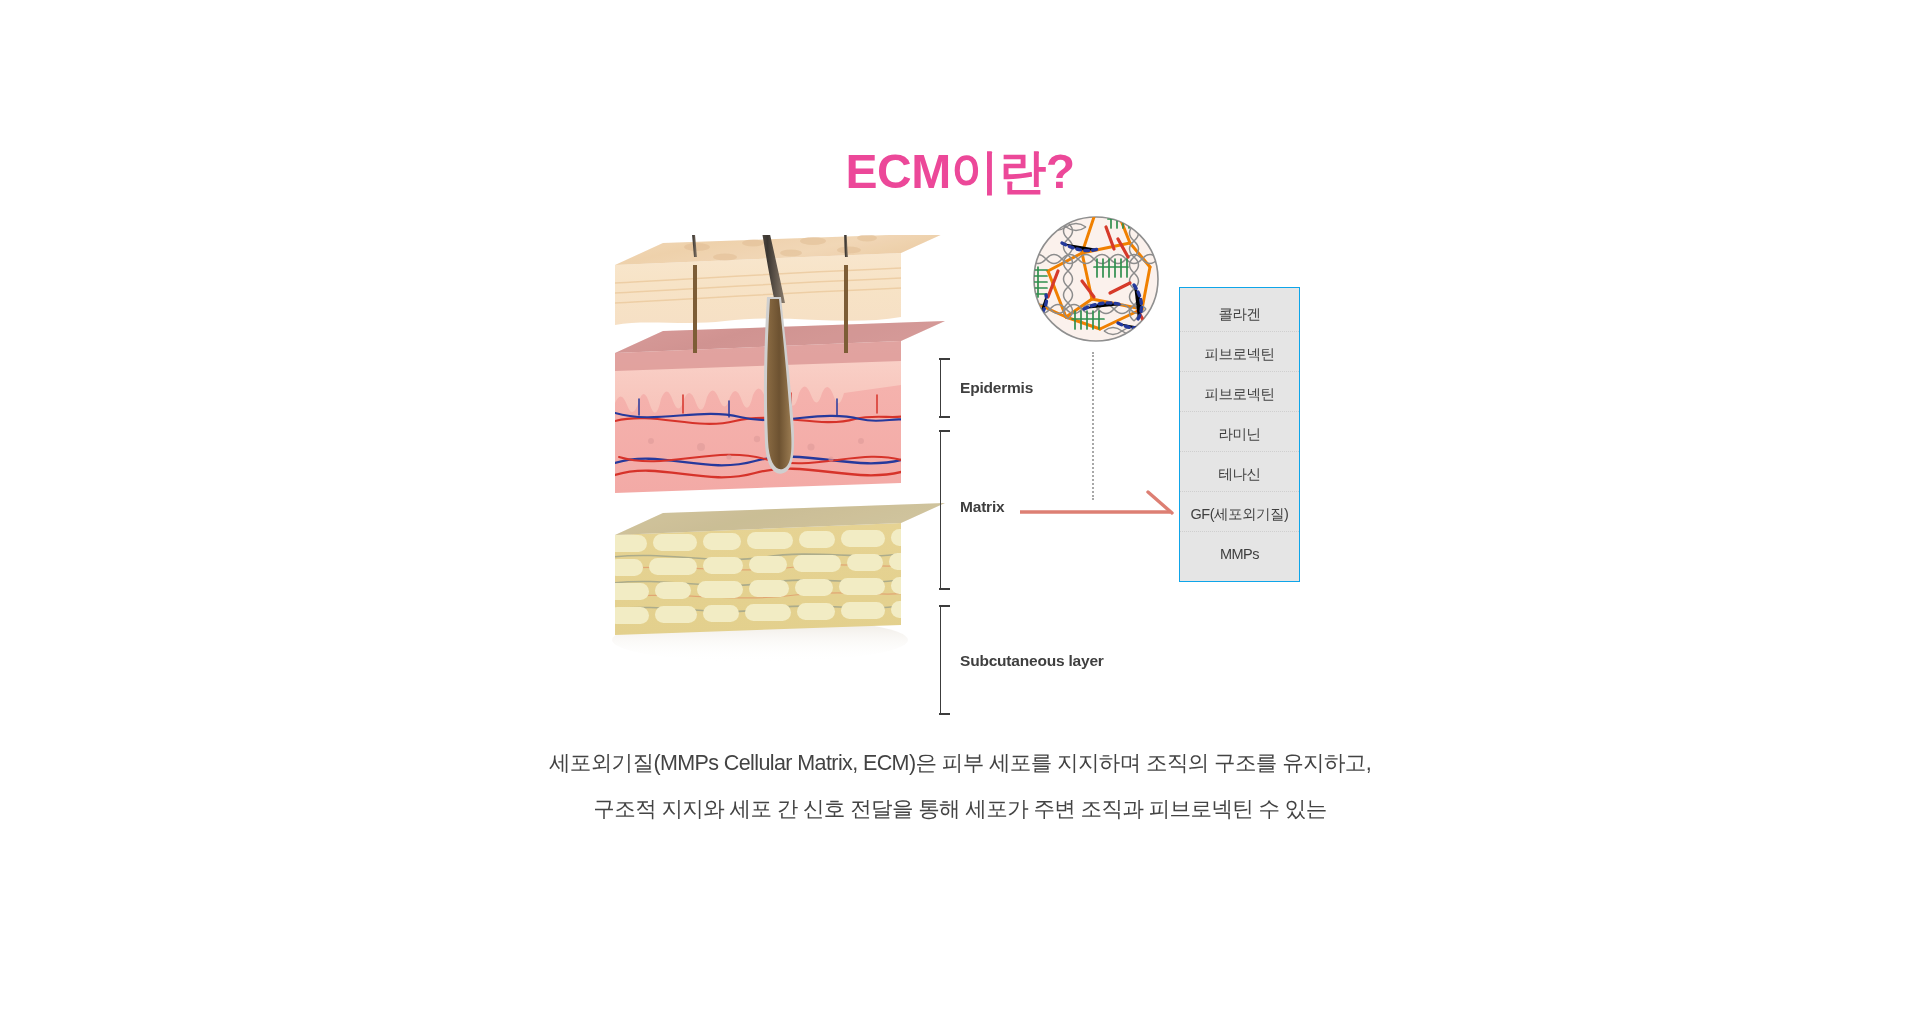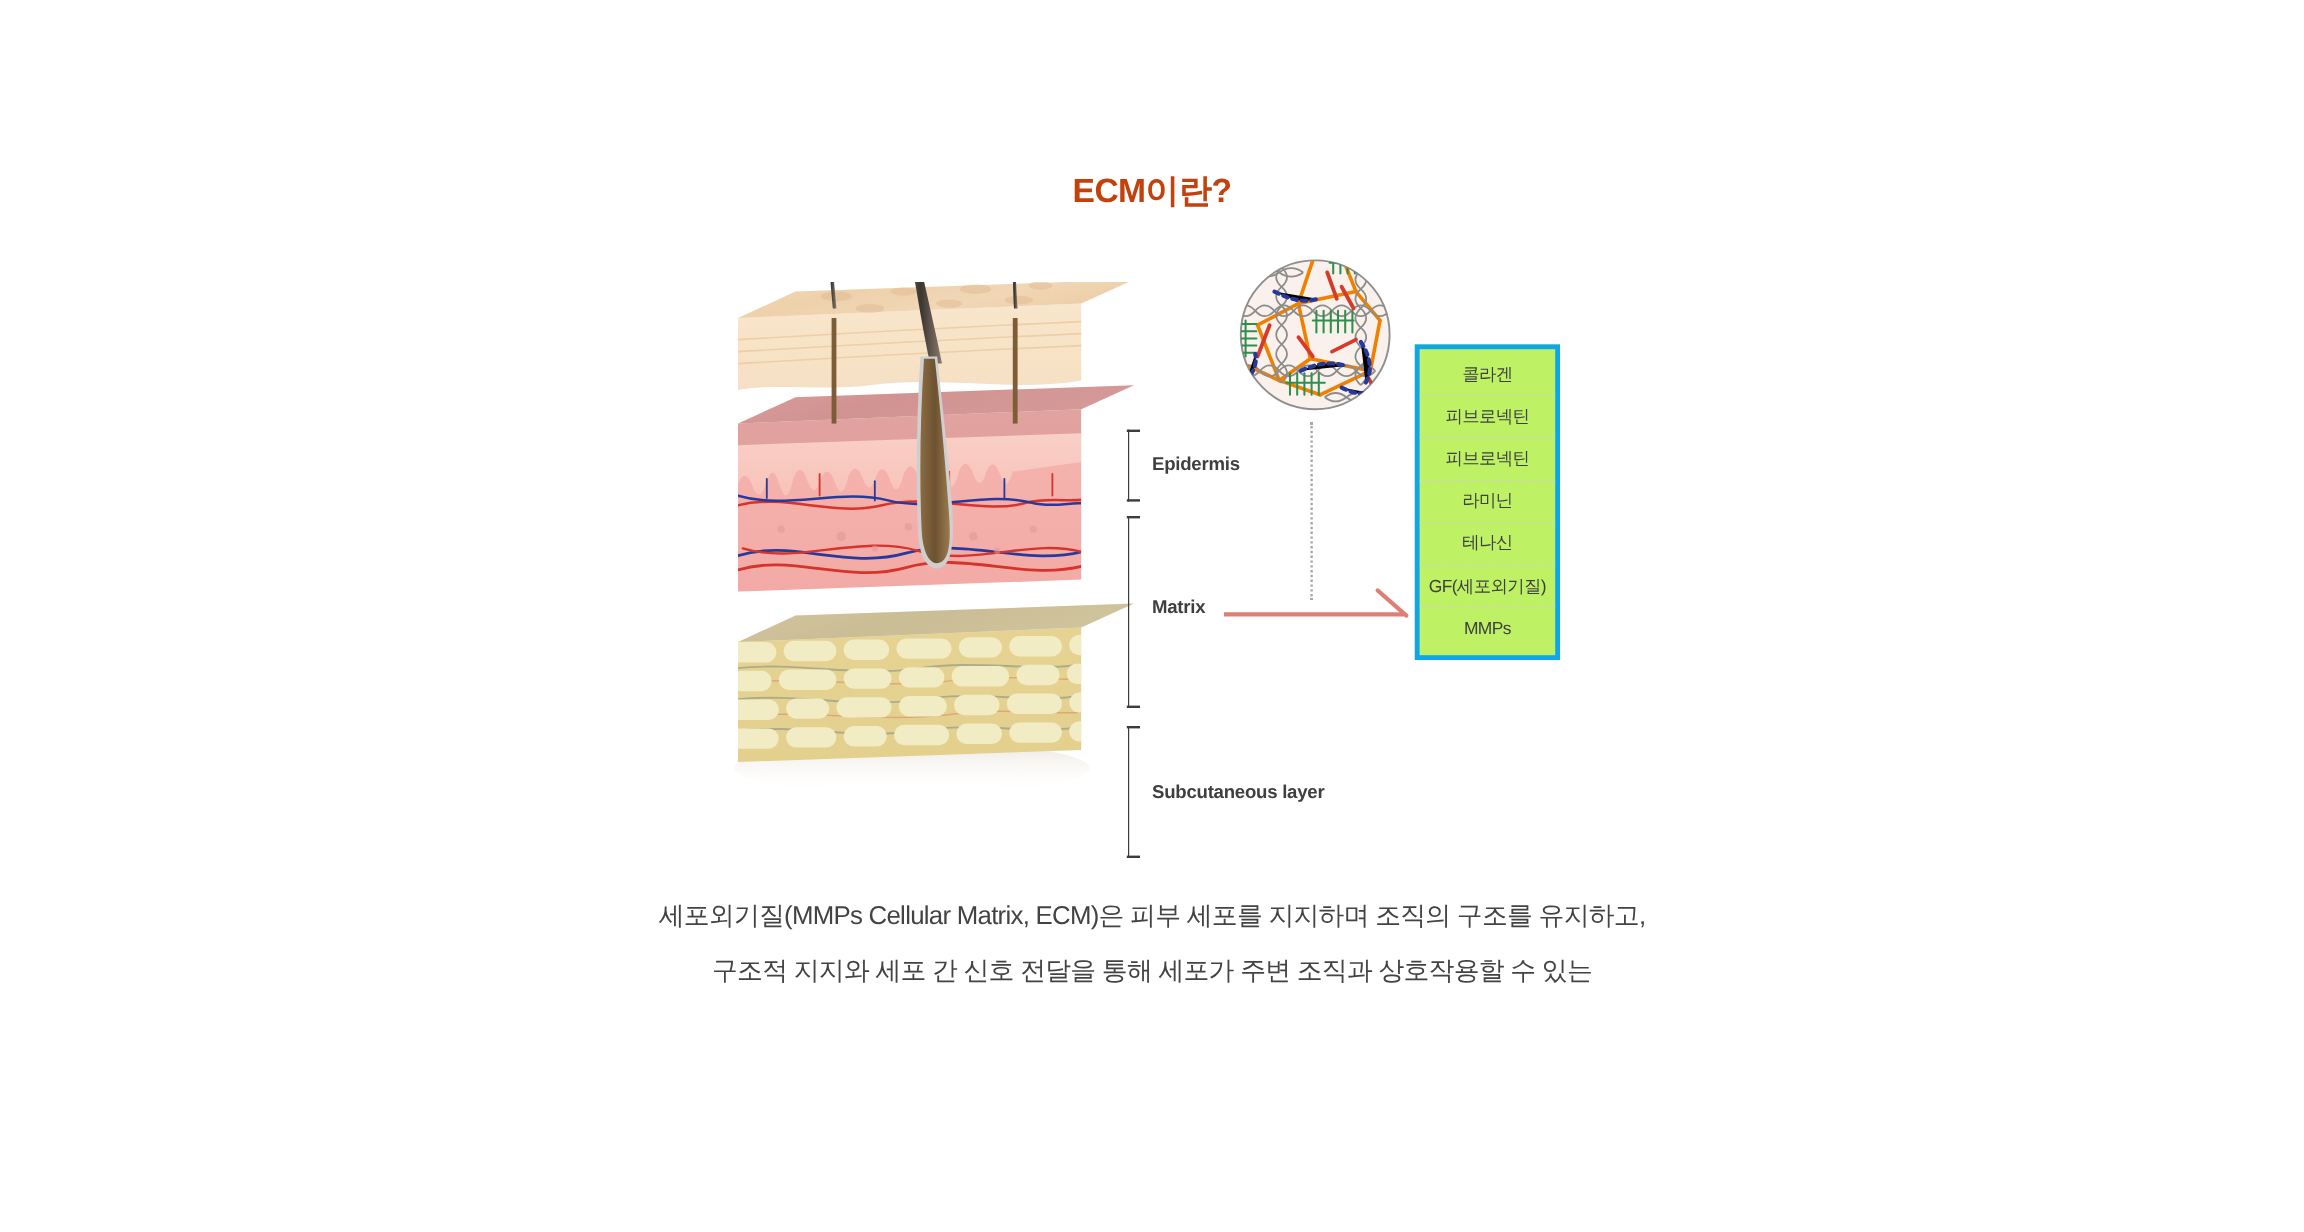--- a/index.html
+++ b/index.html
@@ -19,23 +19,23 @@
     background: #ffffff;
   }
 
   
   #title {
     position: absolute;
     top: 140px;
     left: 0;
     width: 1920px;
     text-align: center;
-    font-size: 28px;
+    font-size: 48px;
     font-weight: bold;
-    color: #c2410c;
+    color: #ec4899;
     letter-spacing: -0.5px;
   }
 
   
   #figure {
     position: absolute;
     left: 0;
     top: 230px;
     width: 1920px;
     height: 460px;
@@ -114,23 +114,23 @@
     height: 50px;
   }
   #arrow svg { display: block; }
 
   
   #component-box {
     position: absolute;
     left: 1179px;
     top: 57px;
     width: 121px;
-    height: 263px;
-    border: 4px solid #0ea5e9;
-    background: #bef264;
+    height: 295px;
+    border: 1px solid #0ea5e9;
+    background: #e5e5e5;
     display: flex;
     flex-direction: column;
     justify-content: space-evenly;
     align-items: stretch;
     padding: 4px 0;
   }
 
   .component-item {
     font-size: 14.5px;
     color: #3f3f3f;
@@ -472,16 +472,16 @@
       <div class="component-item">라미닌</div>
       <div class="component-item">테나신</div>
       <div class="component-item">GF(세포외기질)</div>
       <div class="component-item">MMPs</div>
     </div>
 
   </div>
 
   <div id="body-text">
     <p>세포외기질(MMPs Cellular Matrix, ECM)은 피부 세포를 지지하며 조직의 구조를 유지하고,</p>
-    <p>구조적 지지와 세포 간 신호 전달을 통해 세포가 주변 조직과 상호작용할 수 있는</p>
+    <p>구조적 지지와 세포 간 신호 전달을 통해 세포가 주변 조직과 피브로넥틴 수 있는</p>
   </div>
 
 </div>
 
 </body></html>

